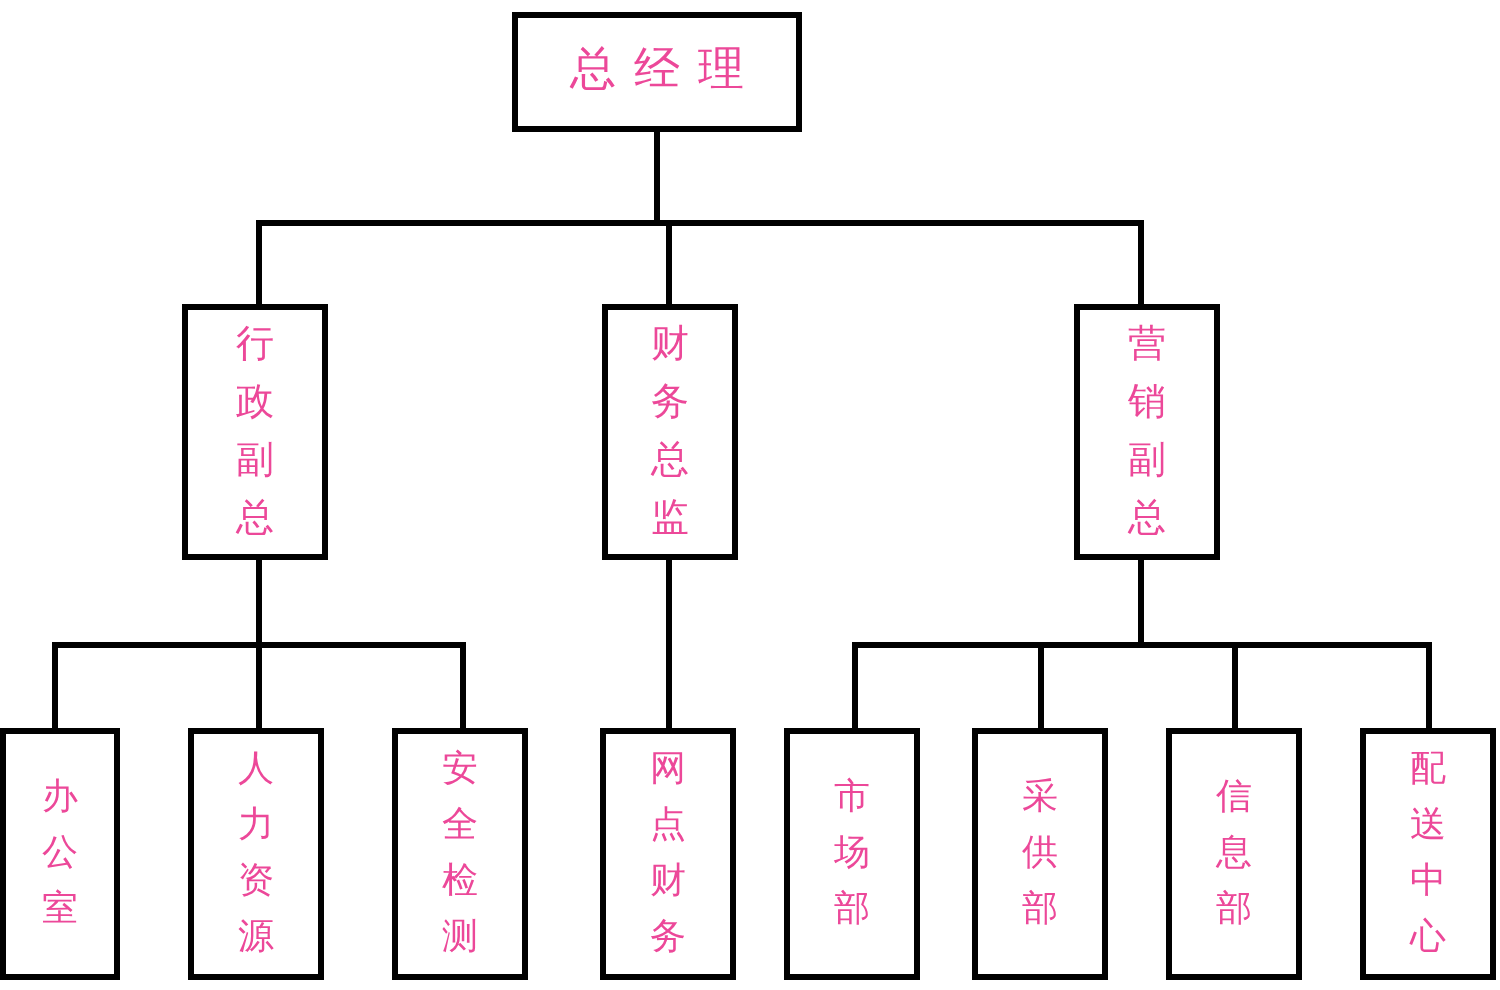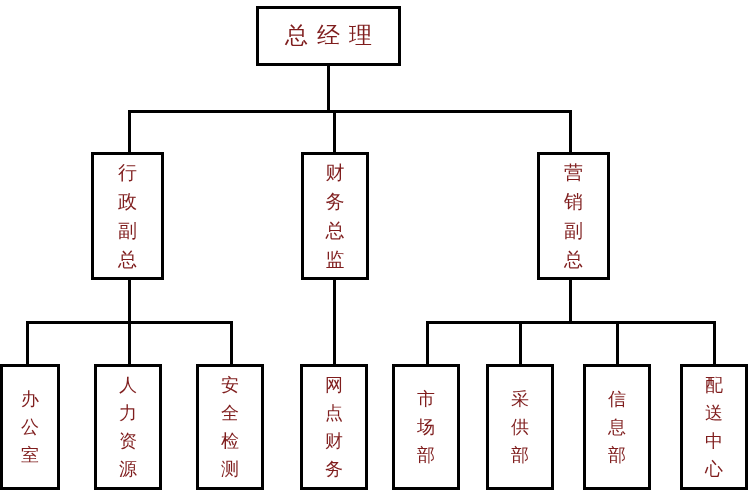--- a/index.html
+++ b/index.html
@@ -26,21 +26,21 @@
     border: 3px solid #000000;
     background: #ffffff;
     display: flex;
     align-items: center;
     justify-content: center;
     color: #000000;
   }
   .node .label {
     display: block;
     text-align: center;
-    color: #7f1d1d;
+    color: #ec4899;
   }
 
   
   .node.root {
     border-width: 3px;
   }
   .node.root .label {
     font-size: 23px;
     letter-spacing: 9px;
     text-indent: 9px;

